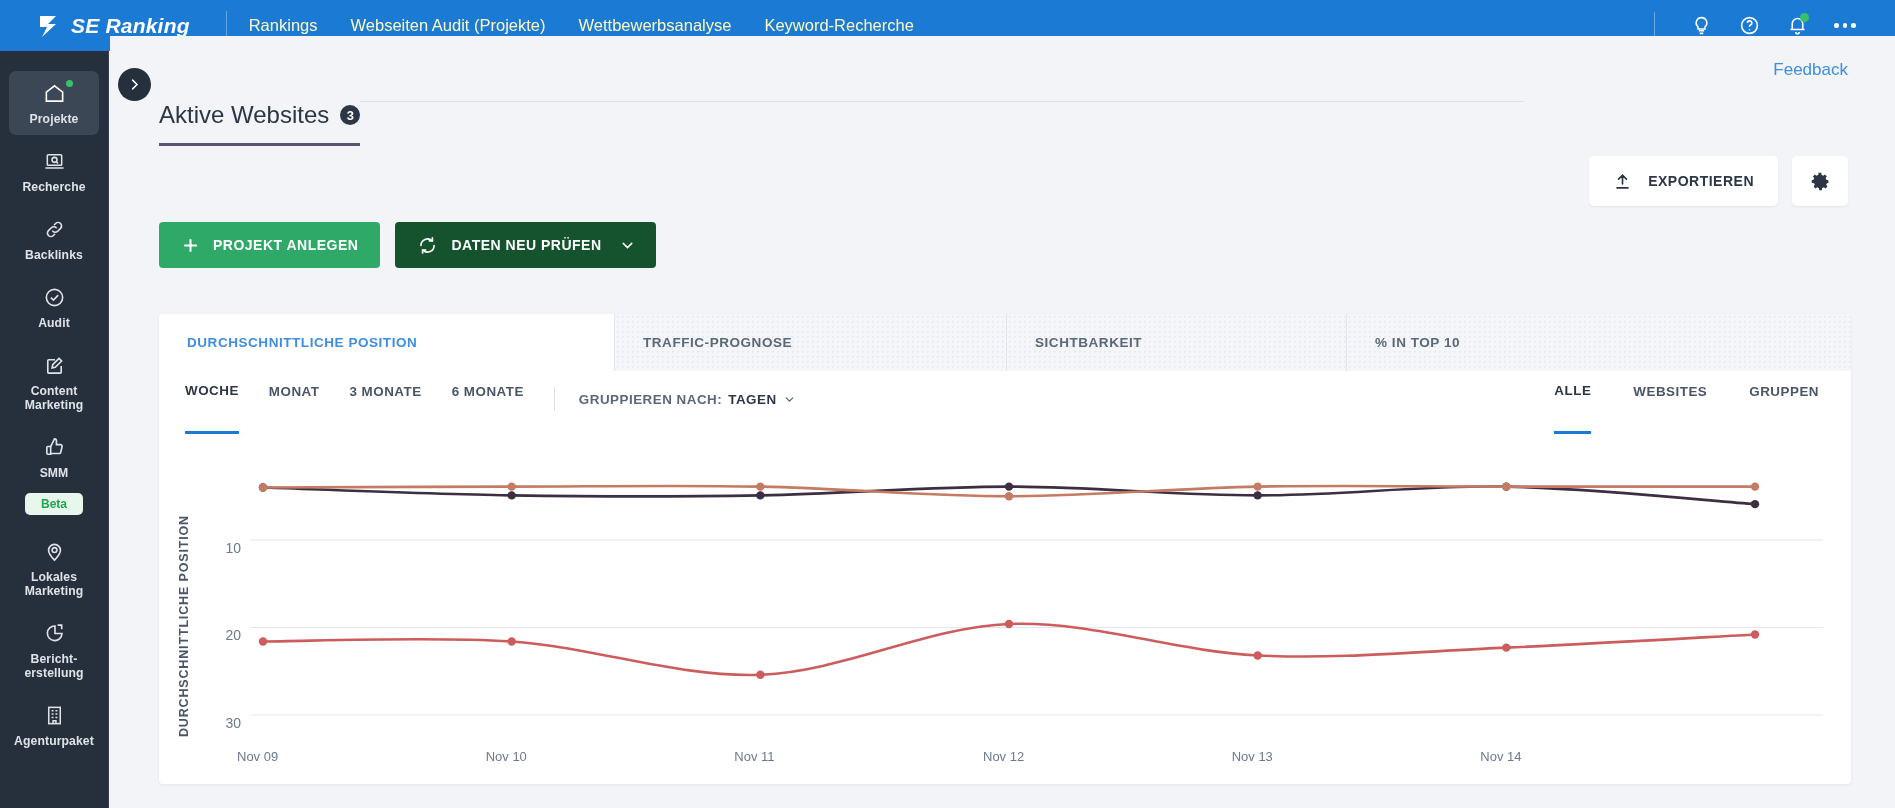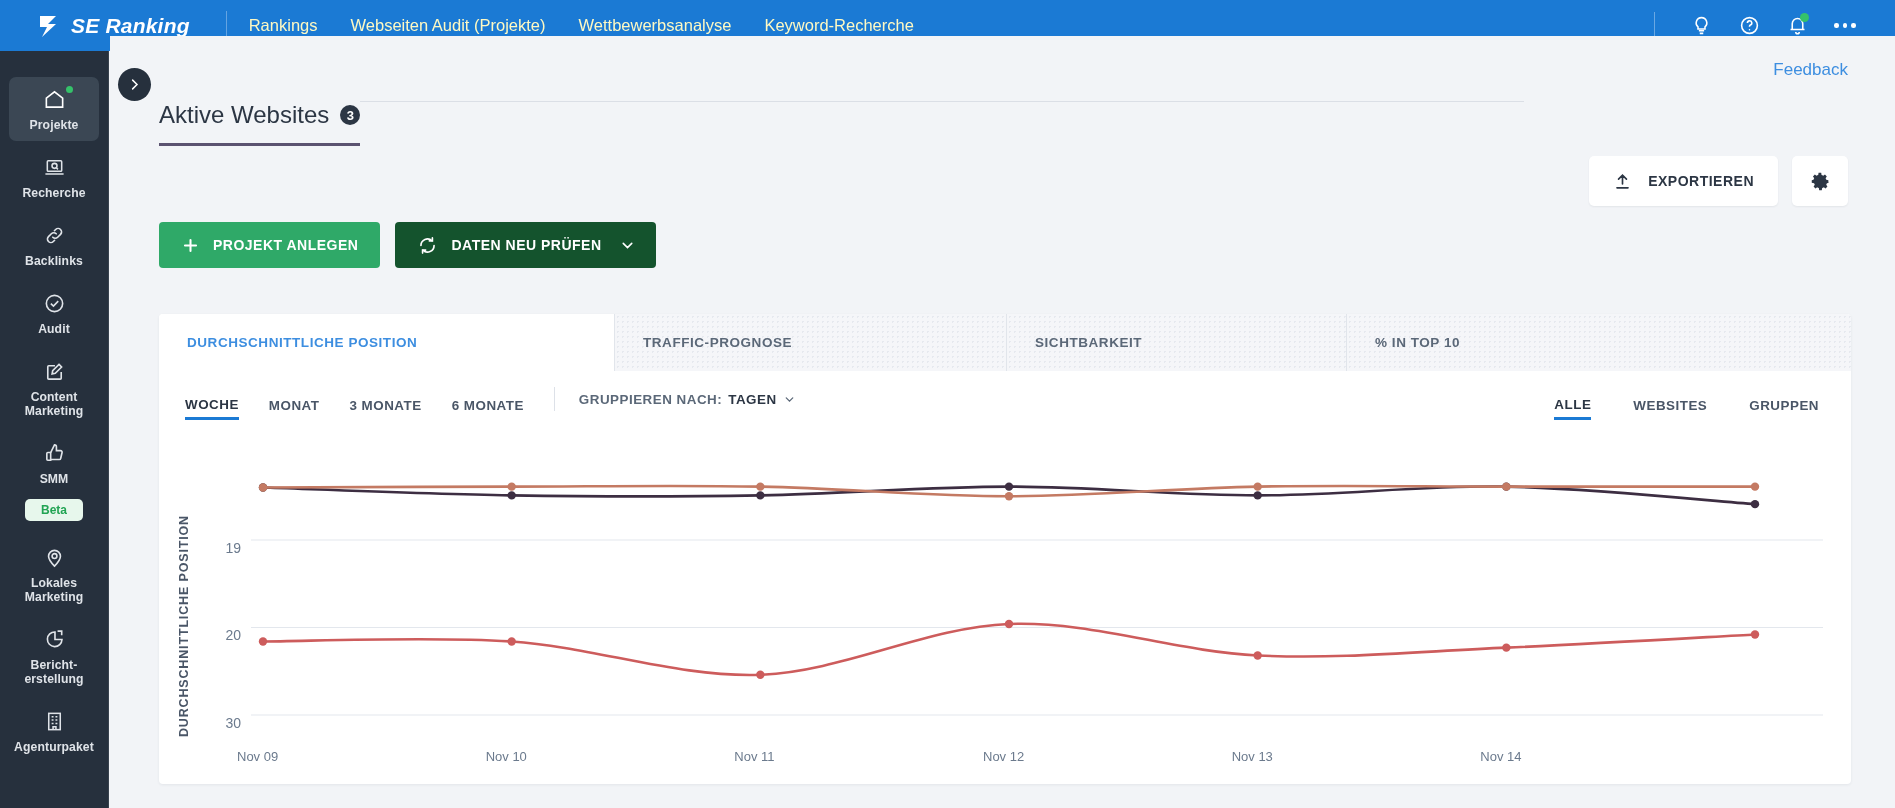--- a/index.html
+++ b/index.html
@@ -35,21 +35,21 @@
   }
   .dots { display: flex; gap: 4px; }
   .dots i { width: 4.5px; height: 4.5px; border-radius: 50%; background: #fff; display: block; }
 
   
   .sidebar {
     position: absolute; top: 51px; left: 0;
     width: 109px; height: 757px;
     background: #26303d;
     border-right: 1px solid #39434f;
-    padding-top: 26px;
+    padding-top: 20px;
   }
   .side-item {
     width: 90px; margin: 0 auto 4px auto;
     padding: 10px 4px 9px 4px;
     border-radius: 7px;
     display: flex; flex-direction: column; align-items: center; gap: 6px;
     cursor: pointer;
   }
   .side-item.active { background: #3b4754; }
   .side-ico { position: relative; height: 25px; display: flex; align-items: center; justify-content: center; }
@@ -142,21 +142,21 @@
   }
   .mt0 { width: 455px; } .mt1 { width: 392px; } .mt2 { width: 340px; } .mt3 { width: 505px; }
 
   .filter-row {
     height: 56px; display: flex; align-items: center;
     padding: 0 32px 0 26px; position: relative;
   }
   .seg {
     font-size: 13.4px; font-weight: bold; letter-spacing: .5px;
     color: #4a5667; margin-right: 30px; cursor: pointer;
-    padding-bottom: 5px; padding-top: 18px; white-space: nowrap;
+    padding-bottom: 33px; padding-top: 18px; white-space: nowrap;
   }
   .seg.active { color: #2c3644; border-bottom: 3px solid #1b7ad4; }
   .seg-div { width: 1px; height: 24px; background: #dde1e8; margin: 0 24px 0 0; }
   .groupby {
     font-size: 13.4px; font-weight: bold; letter-spacing: .5px; color: #5b6878;
     display: flex; align-items: center; gap: 6px; cursor: pointer; white-space: nowrap;
   }
   .groupby b { color: #2c3644; }
   .right-segs { margin-left: auto; display: flex; align-items: center; }
   .right-segs .seg { margin-right: 0; margin-left: 42px; }
@@ -397,21 +397,21 @@
       </span>
       <span class="right-segs">
         <span class="seg active">ALLE</span>
         <span class="seg">WEBSITES</span>
         <span class="seg">GRUPPEN</span>
       </span>
     </div>
 
     <div class="chart-area">
       <div class="ylabel">DURCHSCHNITTLICHE POSITION</div>
-      <div class="ytick" id="yt0" style="top:113px">19</div>
+      <div class="ytick" id="yt0" style="top:113px">10</div>
       <div class="ytick" id="yt1" style="top:200px">20</div>
       <div class="ytick" id="yt2" style="top:288px">30</div>
 
       <div class="plot">
         <svg id="plot-svg" width="1572" height="306" viewBox="0 0 1572 306">
             <line x1="0" y1="105" x2="1572" y2="105" stroke="#e3e7ed" stroke-width="1"></line>
             <line x1="0" y1="192.5" x2="1572" y2="192.5" stroke="#e3e7ed" stroke-width="1"></line>
             <line x1="0" y1="280" x2="1572" y2="280" stroke="#e3e7ed" stroke-width="1"></line>
             <path d="M 12 52.5 C 53.444444444444436 53.8125, 177.77777777777774 59.0625, 260.66666666666663 60.375 C 343.55555555555554 61.6875, 426.4444444444444 61.833333333333336, 509.3333333333333 60.375 C 592.2222222222222 58.916666666666664, 675.1111111111111 51.625, 758 51.625 C 840.8888888888889 51.625, 923.7777777777777 60.375, 1006.6666666666666 60.375 C 1089.5555555555554 60.375, 1172.4444444444443 50.166666666666664, 1255.3333333333333 51.625 C 1338.2222222222222 53.083333333333336, 1462.5555555555557 66.20833333333333, 1504 69.125" fill="none" stroke="#3d2e42" stroke-width="2.6" stroke-linecap="round" stroke-linejoin="round"></path>
             <circle cx="12" cy="52.5" r="4.2" fill="#3d2e42"></circle>

